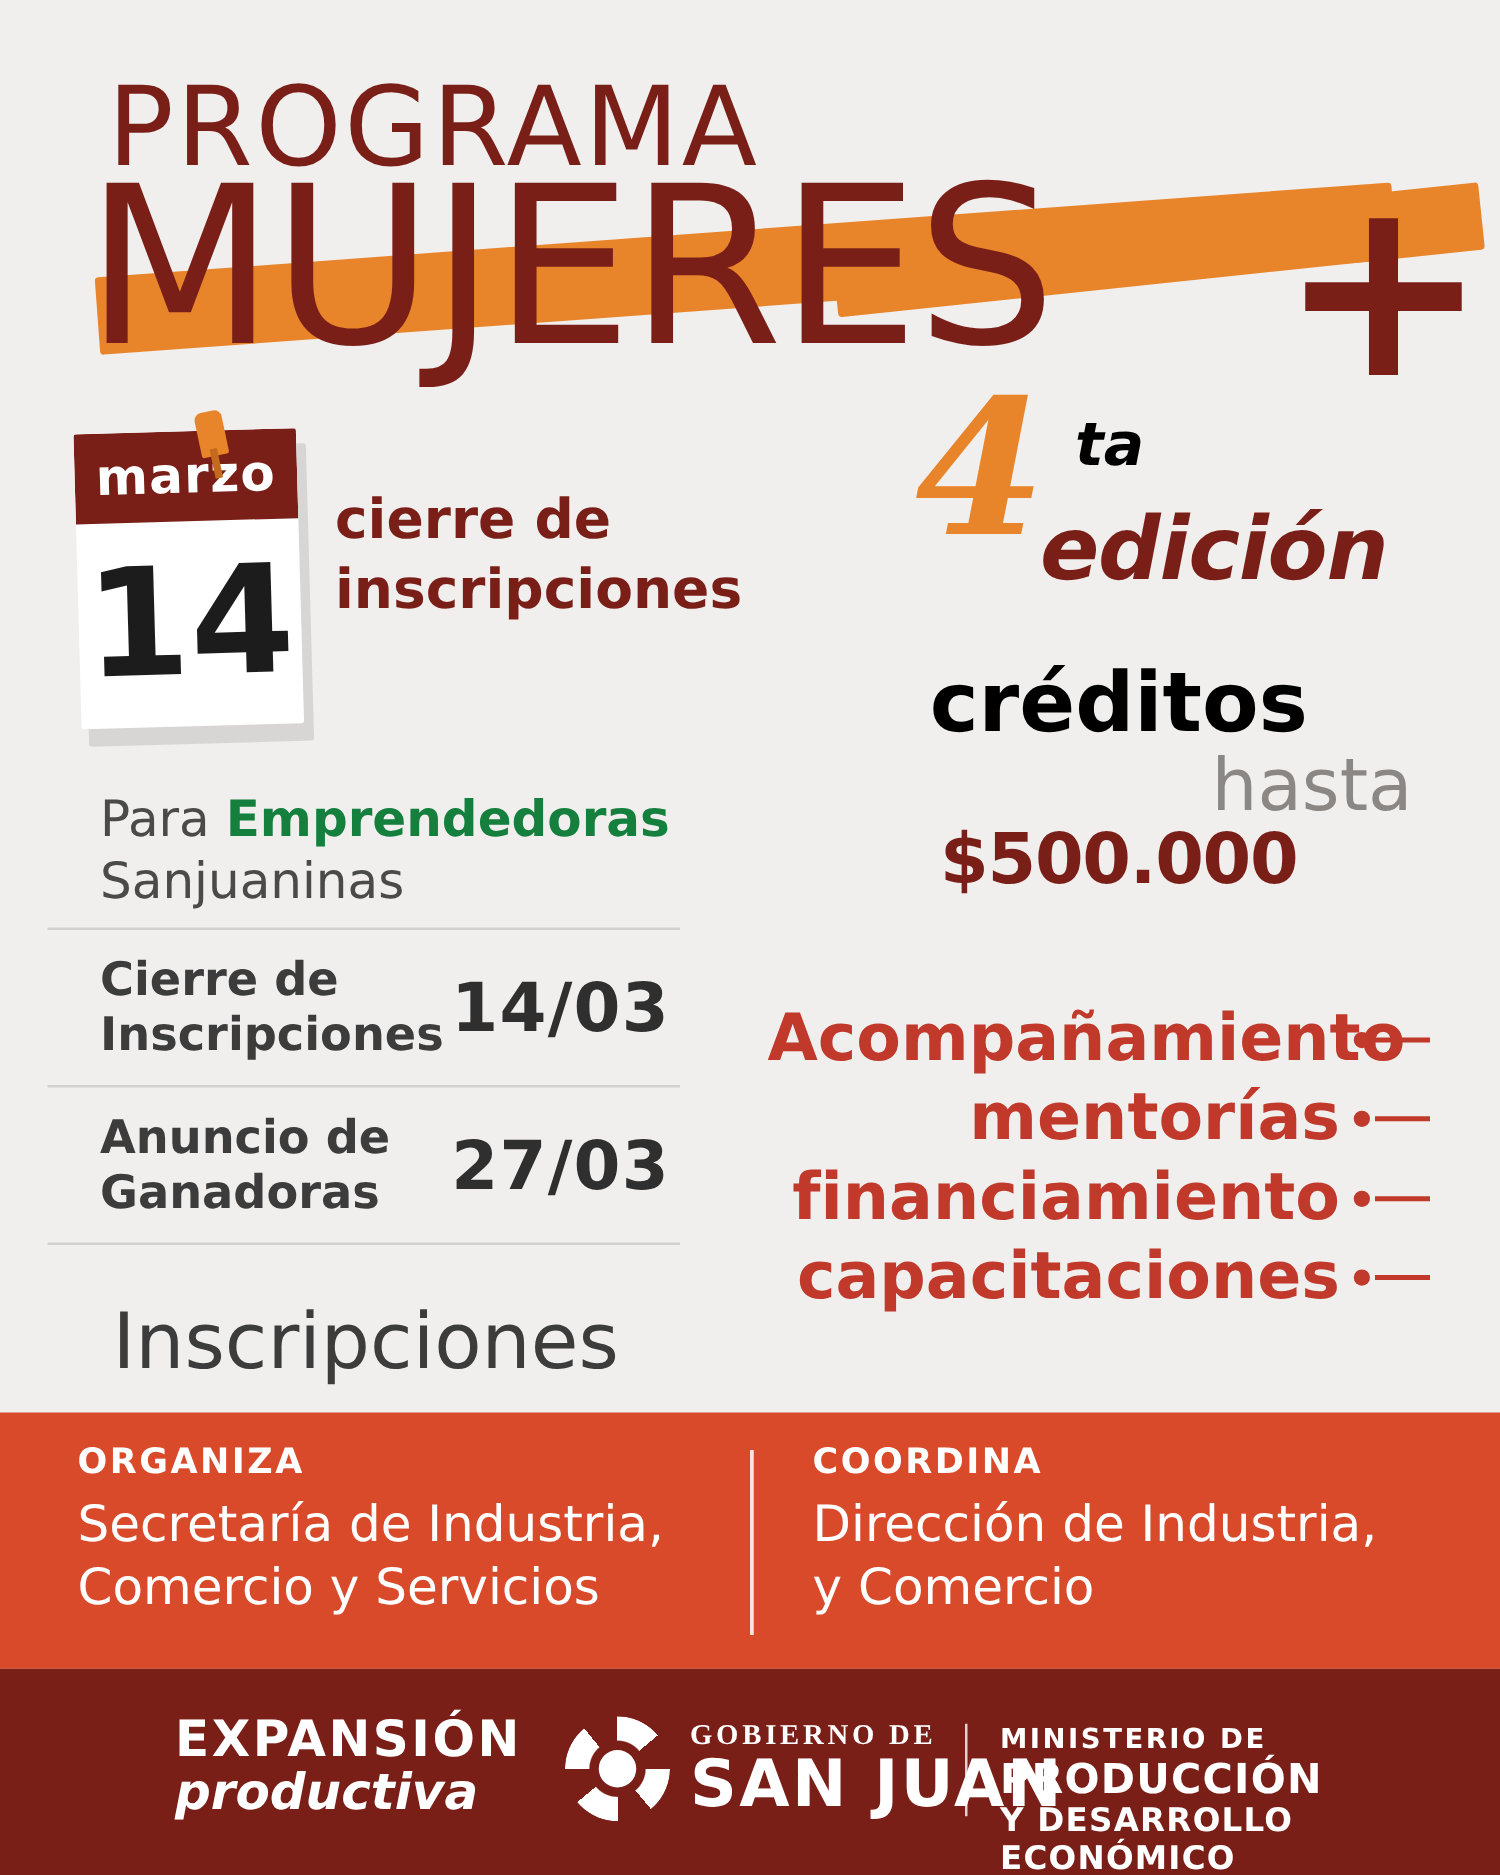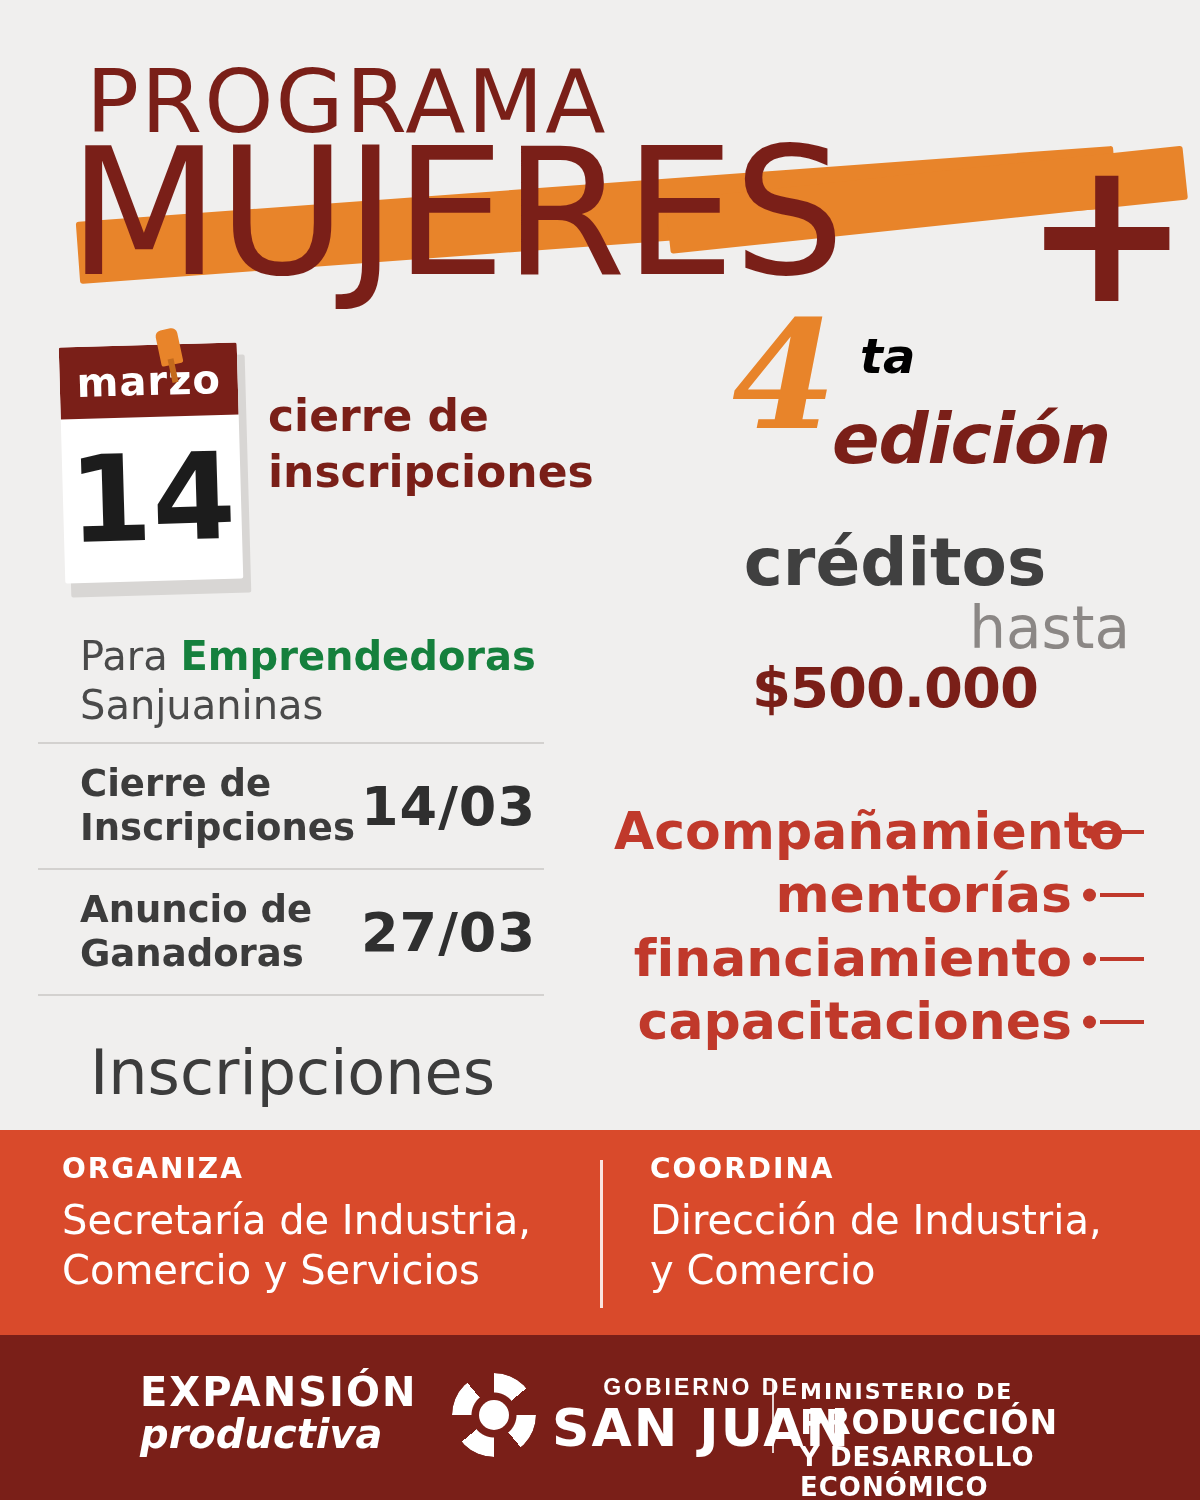--- a/index.html
+++ b/index.html
@@ -275,21 +275,21 @@
   .creditos {
     position: absolute;
     right: 70px;
     top: 530px;
     width: 470px;
     text-align: center;
   }
   .cr-title {
     font-size: 66px;
     font-weight: bold;
-    color: #404040;
+    color: #000000;
     font-family: "DejaVu Sans", sans-serif;
     line-height: 1;
   }
   .cr-hasta {
     font-size: 58px;
     color: #8b8785;
     font-family: "DejaVu Sans", sans-serif;
     line-height: 1.05;
     margin-top: 2px;
     text-align: right;
@@ -457,22 +457,21 @@
     position: absolute;
     left: 27px; top: 27px;
     width: 30px; height: 30px;
     border-radius: 50%;
     background: #ffffff;
   }
   .sj-text .sj-top {
     font-size: 23px;
     font-weight: bold;
     letter-spacing: 3px;
-    font-family: Liberation Sans, sans-serif;
-    text-align: center;
+    font-family: Liberation Serif, serif;
   }
   .sj-text .sj-big {
     font-size: 52px;
     font-weight: bold;
     letter-spacing: 2px;
     font-family: "DejaVu Sans", sans-serif;
     line-height: 1.05;
   }
   .f-divider {
     position: absolute;

